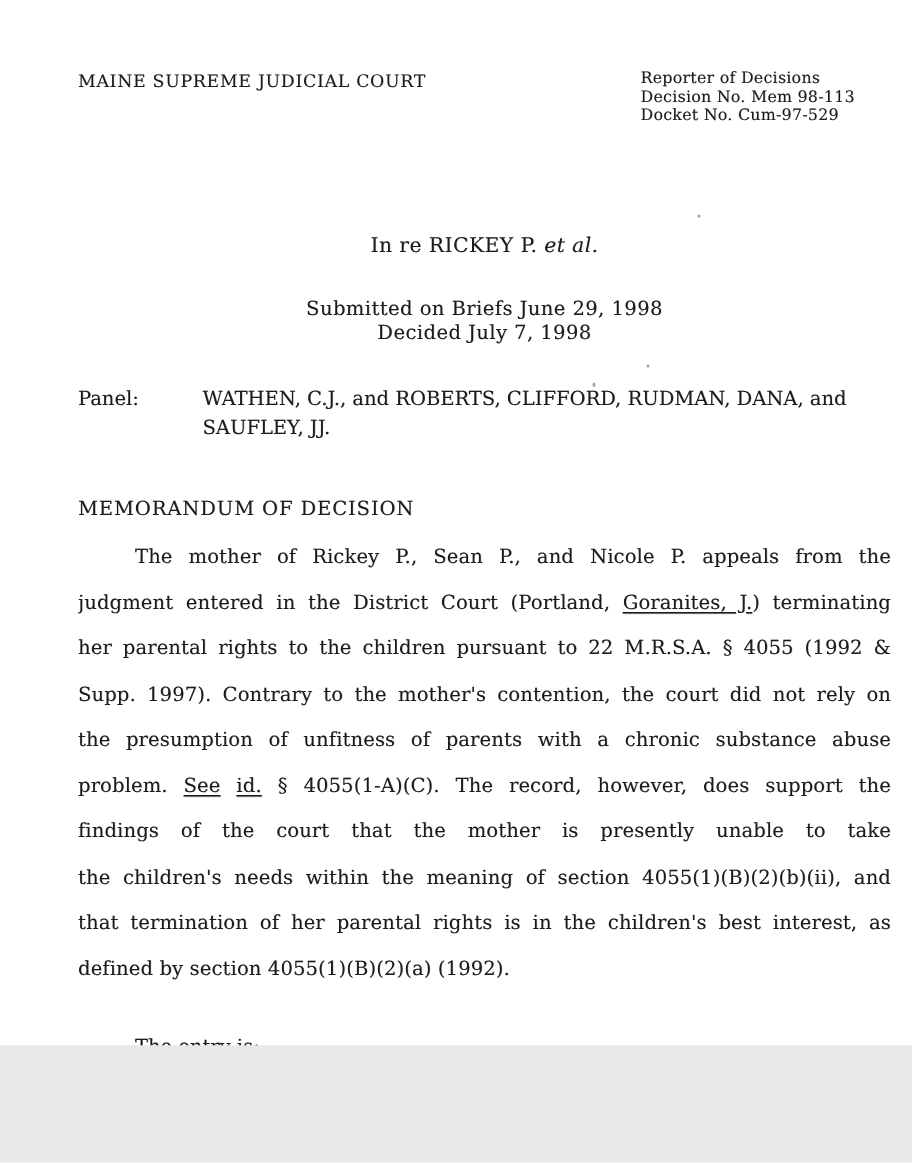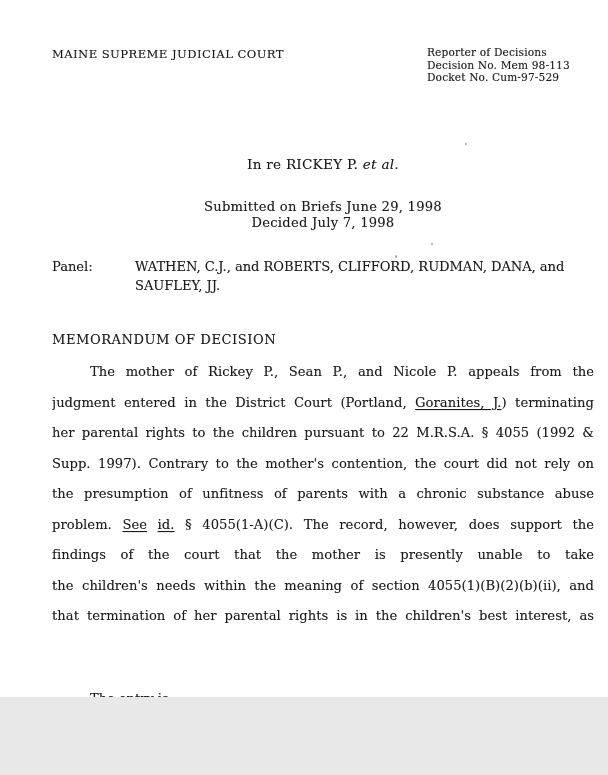--- a/index.html
+++ b/index.html
@@ -145,20 +145,21 @@
   <div class="body-text">
     <div class="body-line indent"><span>The mother of Rickey P., Sean P., and Nicole P. appeals from the</span></div>
     <div class="body-line"><span>judgment entered in the District Court (Portland, </span><span class="u">Goranites, J.</span><span>) terminating</span></div>
     <div class="body-line"><span>her parental rights to the children pursuant to 22 M.R.S.A. § 4055 (1992 &amp;</span></div>
     <div class="body-line"><span>Supp. 1997).  Contrary to the mother's contention, the court did not rely on</span></div>
     <div class="body-line"><span>the presumption of unfitness of parents with a chronic substance abuse</span></div>
     <div class="body-line"><span>problem.  </span><span class="u">See</span><span> </span><span class="u">id.</span><span> § 4055(1-A)(C). The record, however, does support the</span></div>
     <div class="body-line"><span>findings of the court that the mother is presently unable to take</span></div>
     <div class="body-line"><span>the children's needs within the meaning of section 4055(1)(B)(2)(b)(ii), and</span></div>
     <div class="body-line"><span>that termination of her parental rights is in the children's best interest, as</span></div>
+    <div class="body-line no-just"><span>defined by section 4055(1)(B)(2)(a) (1992).</span></div>
   </div>
 
   <div class="entry-label">The entry is:</div>
   <div class="entry-text">Judgment affirmed.</div>
 
   <div class="speck speck-1"></div>
   <div class="speck speck-2"></div>
   <div class="speck speck-3"></div>
   <div class="speck speck-4"></div>
 

